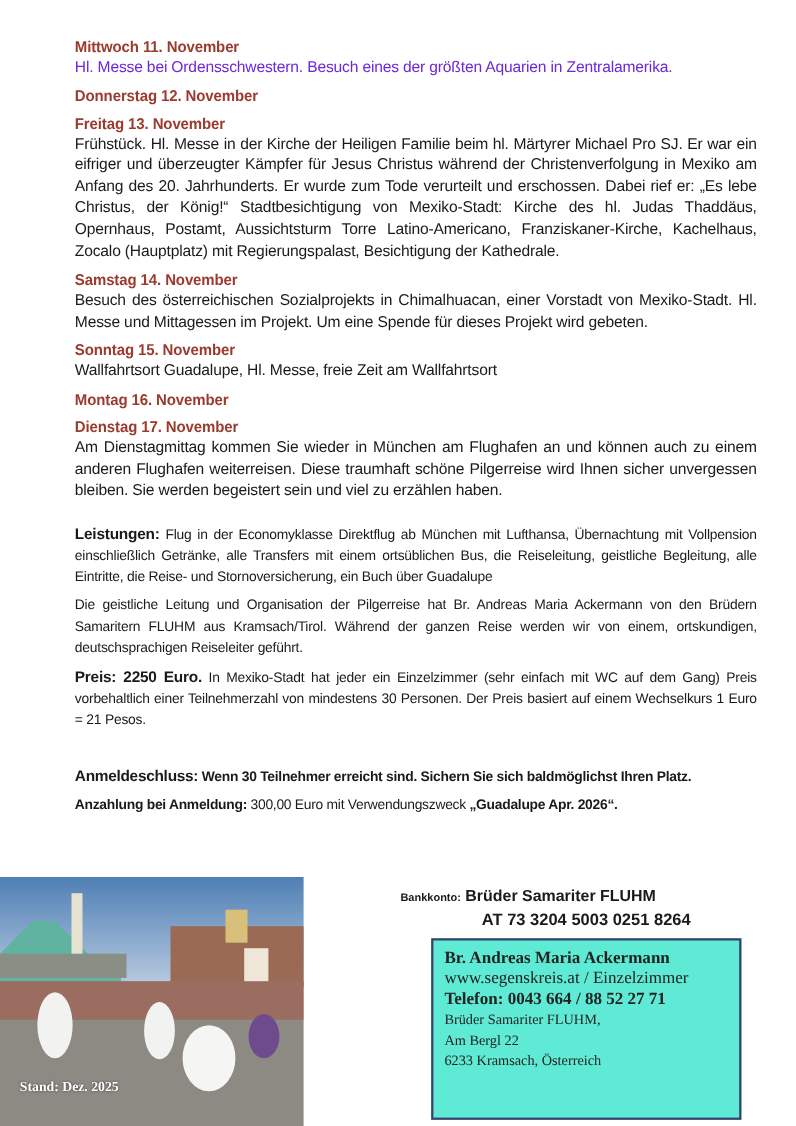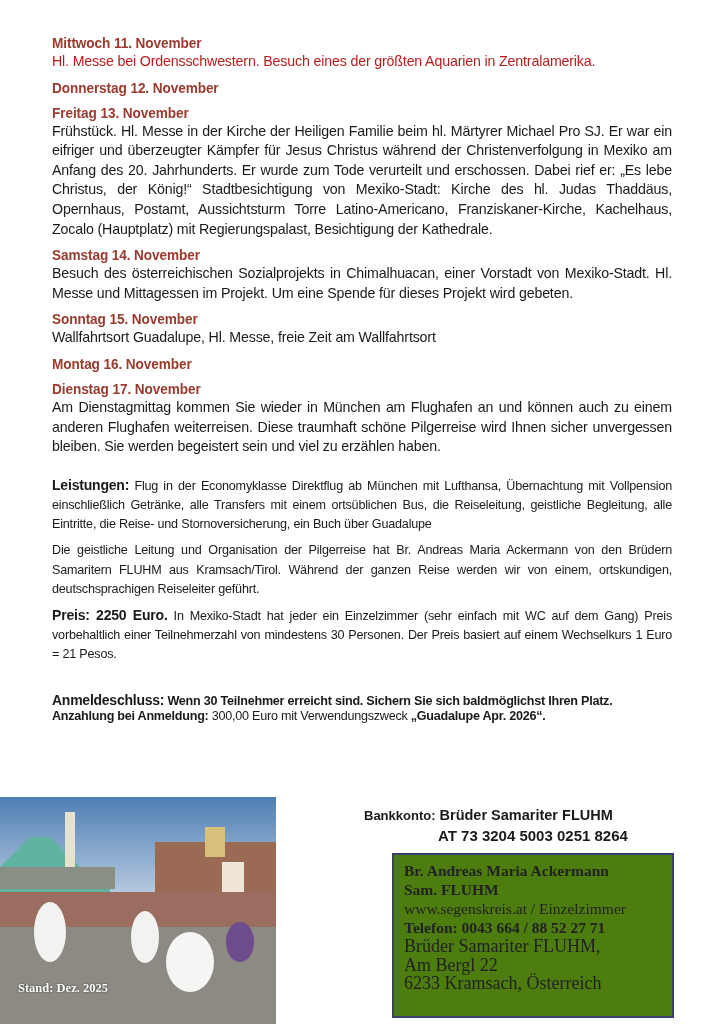--- a/index.html
+++ b/index.html
@@ -1,42 +1,42 @@
 <!DOCTYPE html>
 <html><head>
   <meta charset="utf-8">
   <style>
     html, body { margin: 0; padding: 0; background: #ffffff; }
     body { width: 724px; height: 1024px; position: relative; overflow: hidden;
       font-family: "Liberation Sans", sans-serif; color: #1a1a1a; }
-    .page { position: absolute; left: 52px; top: 34px; width: 620px; }
+    .page { position: absolute; left: 68px; top: 34px; width: 620px; }
     .day { margin-bottom: 7px; }
     .day-title { color: #9b3a2e; font-weight: bold; font-size: 14.2px; line-height: 18px;
       letter-spacing: -0.1px; transform: scaleX(0.96); transform-origin: left; white-space: nowrap; }
     .day-text { font-size: 14.2px; line-height: 19.6px; text-align: justify; letter-spacing: -0.15px; }
-    .day-text.blue { color: #b91c1c; }
+    .day-text.blue { color: #6d28d9; }
     .info { font-size: 12.6px; line-height: 19.2px; text-align: justify; margin-bottom: 7px; letter-spacing: -0.2px; }
     .info b { font-size: 14px; }
-    .anm { font-size: 12.6px; line-height: 15px; font-weight: bold; letter-spacing: -0.25px; margin-top: 28px; }
+    .anm { font-size: 12.6px; line-height: 25px; font-weight: bold; letter-spacing: -0.25px; margin-top: 28px; }
     .anm .lbl { font-size: 14px; }
     .anm .nb { font-weight: normal; }
     .spacer { height: 12px; }
     .photo { position: absolute; left: 0; top: 797px; width: 276px; height: 227px; overflow: hidden; }
     .photo svg { display: block; }
     .stand { position: absolute; left: 18px; top: 184px; color: #ffffff; font-family: "Liberation Serif", serif;
       font-weight: bold; font-size: 12.5px; text-shadow: 0 0 2px #333; }
     .bank { position: absolute; left: 364px; top: 806px; font-weight: bold; font-size: 14.5px; line-height: 19.5px; color: #1a1a1a; }
-    .bank .lbl { font-size: 13px; }
+    .bank .lbl { font-size: 10px; }
     .bank .iban { padding-left: 74px; font-size: 15px; }
-    .contact { position: absolute; left: 392px; top: 853px; width: 282px; height: 165px; background: #4d7c0f;
+    .contact { position: absolute; left: 392px; top: 853px; width: 282px; height: 165px; background: #5eead4;
       border: 2px solid #3b3f6b; box-sizing: border-box; padding: 6px 0 0 10px;
       font-family: "Liberation Serif", serif; color: #222; }
     .c-big { font-weight: bold; font-size: 15.5px; line-height: 19px; }
     .c-med { font-size: 15.5px; line-height: 19px; }
-    .c-small { font-size: 18px; line-height: 18.5px; }
+    .c-small { font-size: 13px; line-height: 18.5px; }
   </style>
 </head>
 <body>
 
 <div class="page">
   <div id="days">
       <div class="day">
         <div class="day-title">Mittwoch 11. November</div>
         <div class="day-text blue">Hl. Messe bei Ordensschwestern. Besuch eines der größten Aquarien in Zentralamerika.</div>
       </div>
@@ -109,19 +109,18 @@
   <div class="stand">Stand: Dez. 2025</div>
 </div>
 
 <div class="bank">
   <div><span class="lbl">Bankkonto:</span><span> Brüder Samariter FLUHM</span></div>
   <div class="iban">AT 73 3204 5003 0251 8264</div>
 </div>
 
 <div class="contact">
   <div class="c-big">Br. Andreas Maria Ackermann</div>
-  <div class="c-big">Sam. FLUHM</div>
   <div class="c-med">www.segenskreis.at / Einzelzimmer</div>
   <div class="c-big">Telefon: 0043 664 / 88 52 27 71</div>
   <div class="c-small">Brüder Samariter FLUHM,</div>
   <div class="c-small">Am Bergl 22</div>
   <div class="c-small">6233 Kramsach, Österreich</div>
 </div>
 
 </body></html>

